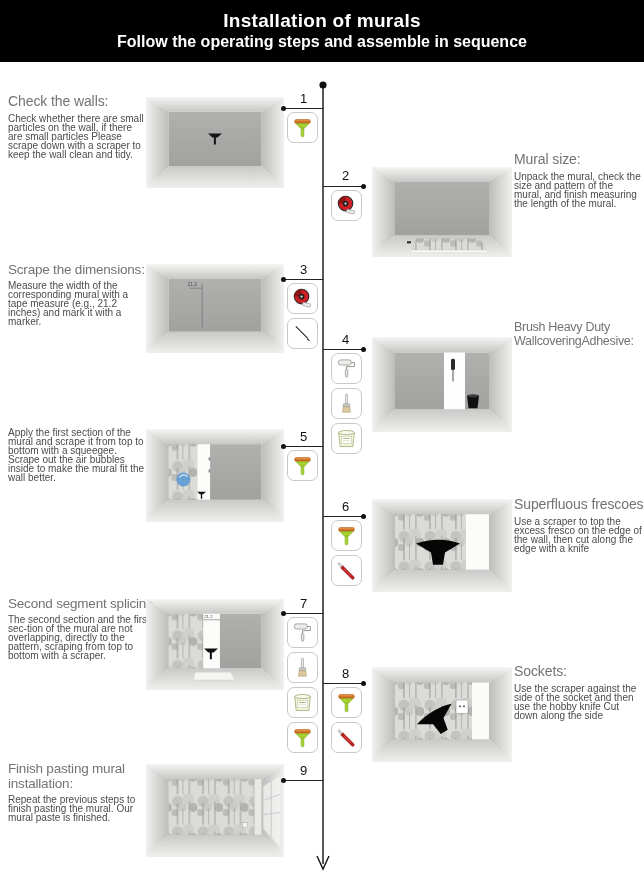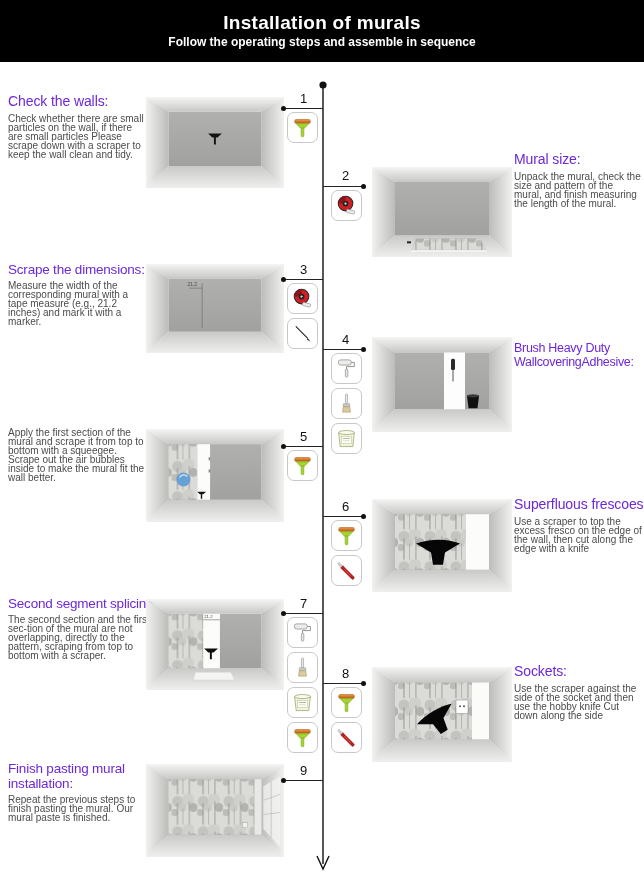--- a/index.html
+++ b/index.html
@@ -3,24 +3,24 @@
 <meta charset="utf-8">
 <style>
   *{margin:0;padding:0;box-sizing:border-box}
   html,body{background:#ffffff}
   #stage{position:relative;width:644px;height:879px;background:#fff;
          font-family:"Liberation Sans",sans-serif;overflow:hidden}
 
   .header{position:absolute;left:0;top:0;width:644px;height:62px;background:#000;
           color:#fff;display:flex;flex-direction:column;align-items:center;justify-content:center}
   .header h1{font-size:19px;font-weight:600;letter-spacing:.3px;line-height:1.1}
-  .header h2{font-size:12px;font-weight:700;margin-top:2px}
+  .header h2{font-size:16px;font-weight:700;margin-top:2px}
 
   .txt{position:absolute;color:#2d2d2d}
-  .txt h3{font-size:14px;font-weight:500;color:#6d28d9;line-height:1.12;letter-spacing:-.1px;margin-bottom:4px}
+  .txt h3{font-size:14px;font-weight:500;color:#737373;line-height:1.12;letter-spacing:-.1px;margin-bottom:4px}
   .txt.nowrap h3{white-space:nowrap}
   .txt h3.tight{font-size:12.5px;letter-spacing:-.3px}
   .txt h3.mid{font-size:13.5px;letter-spacing:-.2px}
   .txt p{font-size:10px;line-height:9px;color:#4b4b4b}
 
   .num{position:absolute;width:39px;text-align:center;font-size:13px;color:#111;line-height:1.2}
   .hline{position:absolute;height:1px;background:#222}
   .dot{position:absolute;width:5px;height:5px;border-radius:50%;background:#111}
 
   .tool{position:absolute;width:31px;height:31px;border:1px solid #c8c8c8;border-radius:7px;
@@ -196,21 +196,21 @@
     <polygon points="0,0 23,15 23,70 0,92" fill="url(#gLeft)"></polygon>
     <polygon points="140,0 117,15 117,70 140,92" fill="url(#gRight)"></polygon>
     <polygon points="0,92 23,70 117,70 140,92" fill="url(#gFloor)"></polygon>
     <rect x="23" y="15" width="94" height="55" fill="url(#gWall)"></rect>
     <rect x="72" y="15" width="21" height="55" fill="#fdfdfd"></rect>
     <rect x="79" y="21" width="4" height="11" rx="1.5" fill="#2a2a2a"></rect>
     <line x1="81" y1="32" x2="81" y2="43" stroke="#555" stroke-width="1"></line>
     <path d="M95,57 h12 l-1.5,12 h-9 z" fill="#101010"></path>
     <ellipse cx="101" cy="57" rx="6" ry="1.6" fill="#3a3a3a"></ellipse>
   </svg>
-  <div class="txt" style="left:514px;top:341px;width:130px">
+  <div class="txt" style="left:514px;top:320px;width:130px">
     <h3 class="tight">Brush Heavy Duty WallcoveringAdhesive:</h3>
   </div>
 
   <div class="txt" style="left:8px;top:428px;width:150px">
     <p style="width:140px">Apply the first section of the mural and scrape it from top to bottom with a squeegee. Scrape out the air bubbles inside to make the mural fit the wall better.</p>
   </div>
   <svg class="room" style="left:146px;top:429px" width="138" height="93" viewBox="0 0 140 92" preserveAspectRatio="none">
     <polygon points="0,0 140,0 117,15 23,15" fill="url(#gCeil)"></polygon>
     <polygon points="0,0 23,15 23,70 0,92" fill="url(#gLeft)"></polygon>
     <polygon points="140,0 117,15 117,70 140,92" fill="url(#gRight)"></polygon>

